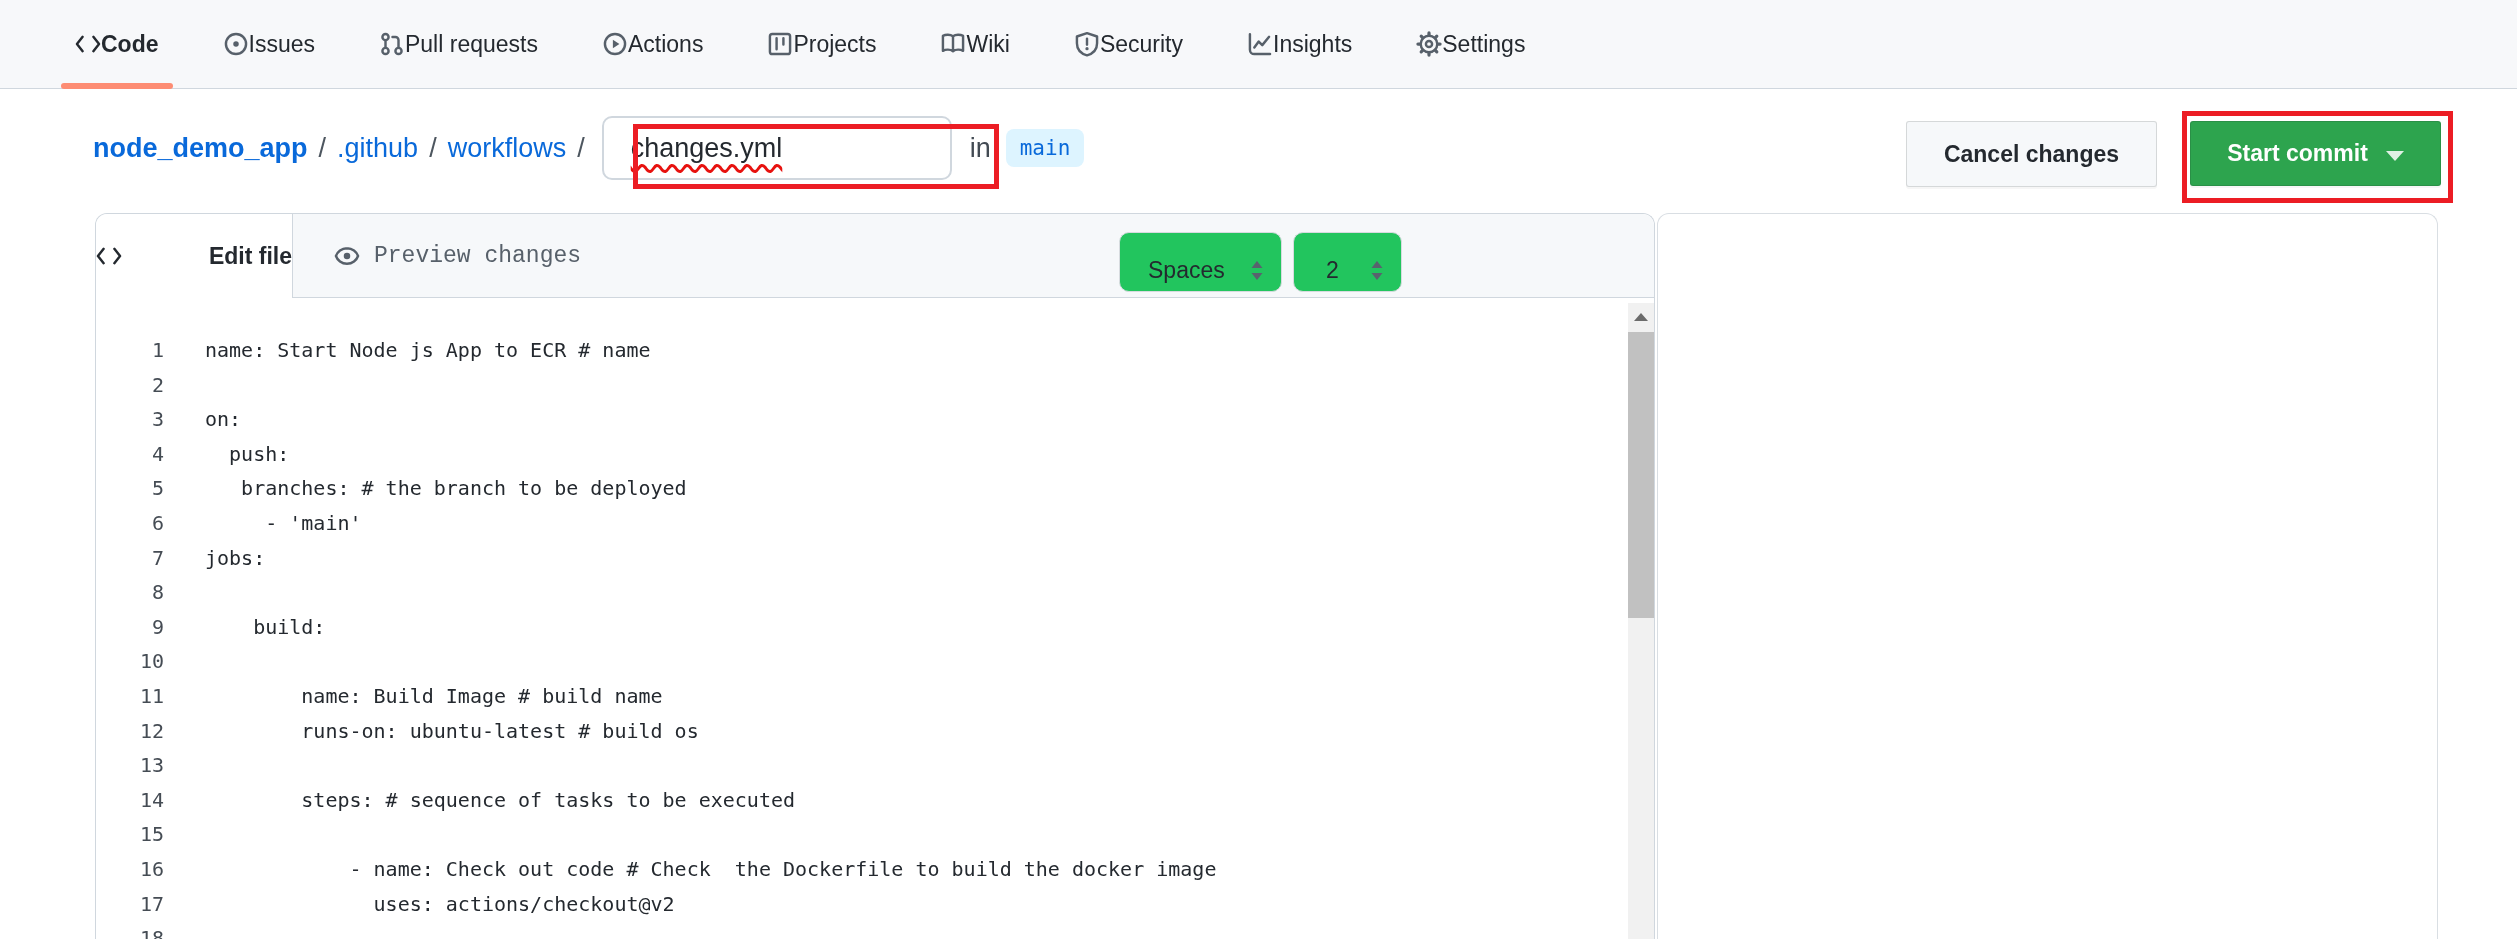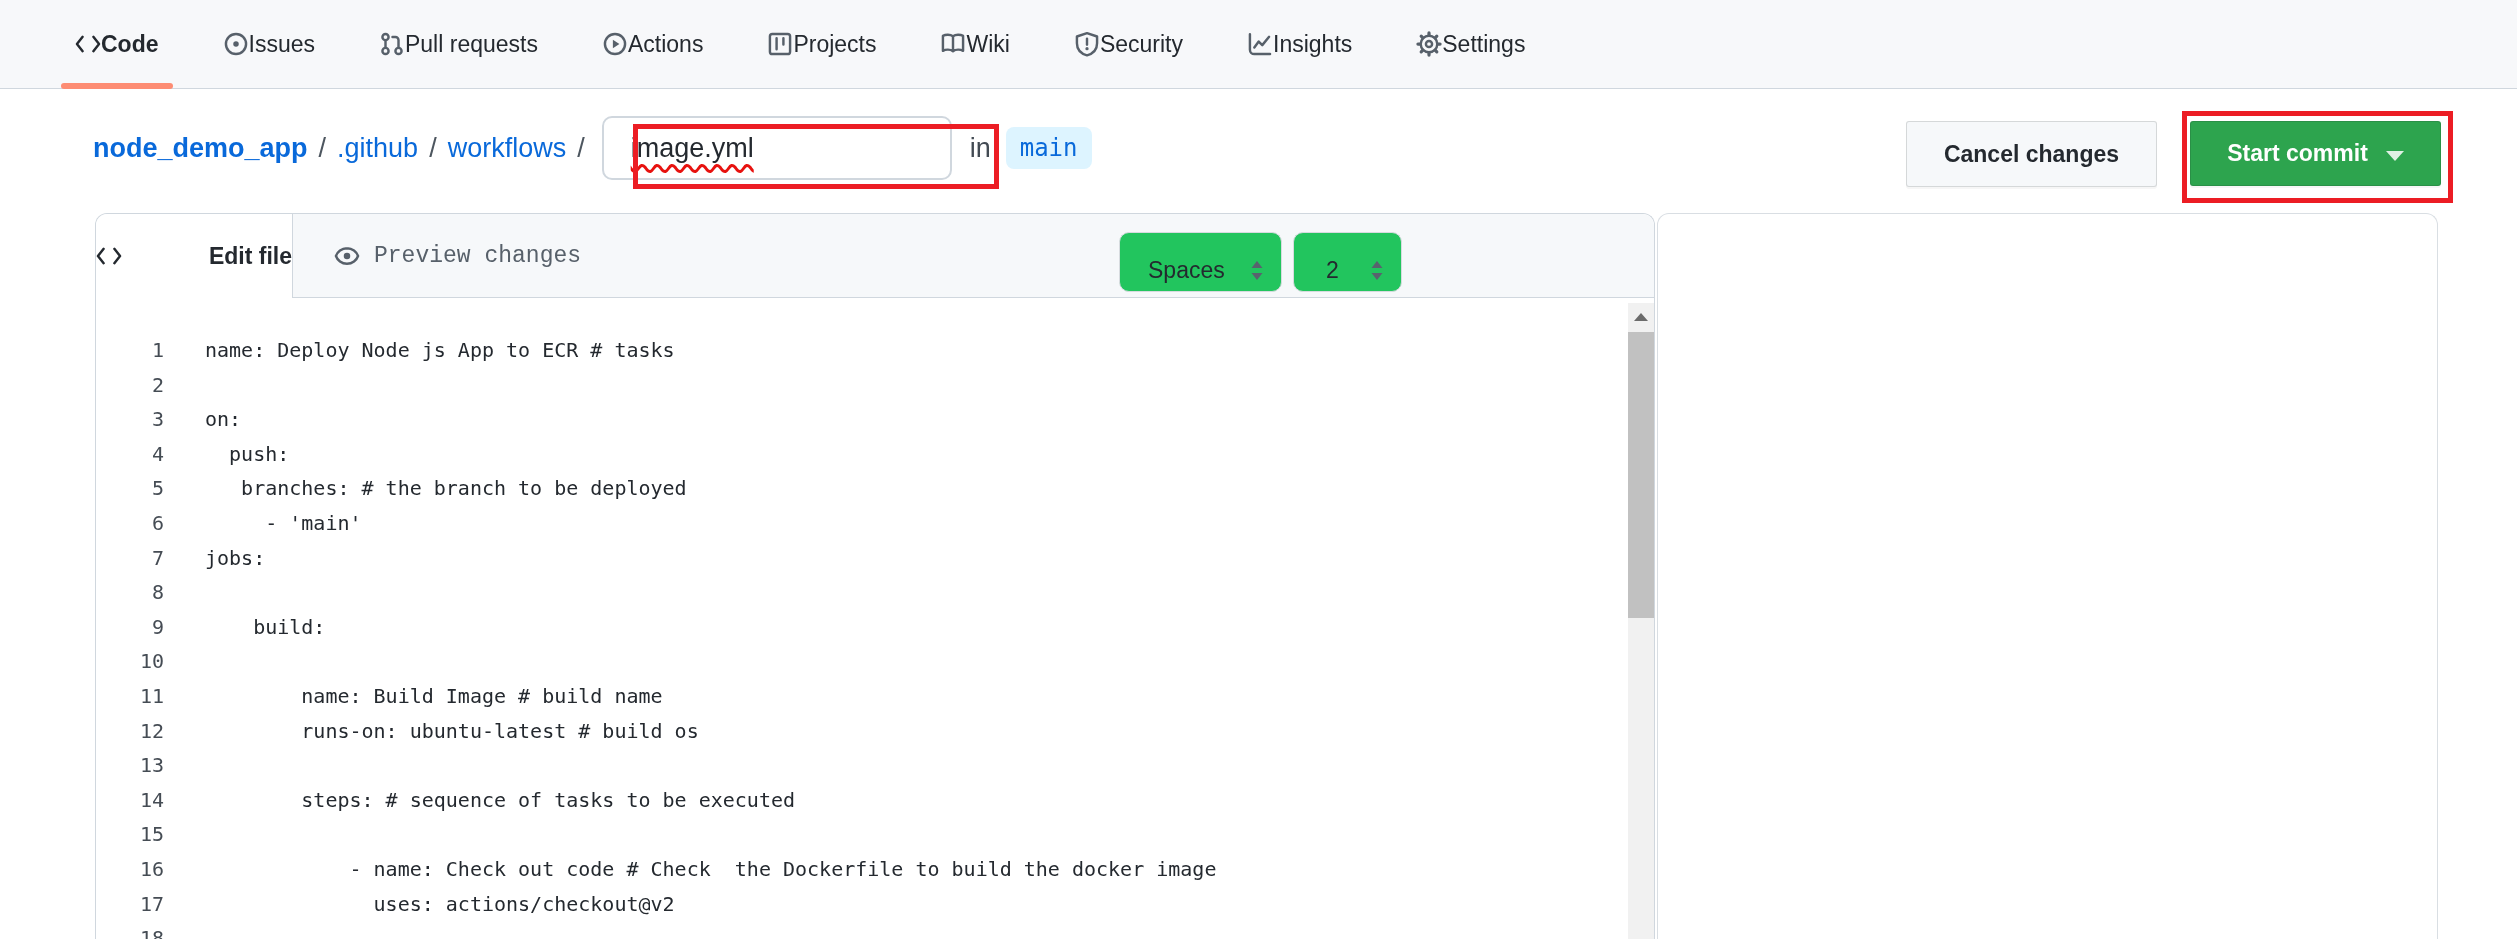--- a/index.html
+++ b/index.html
@@ -43,21 +43,21 @@
   }
   .fnval{
     font-size:27px; color:#24292f;
     text-decoration-line:underline; text-decoration-style:wavy;
     text-decoration-color:#e7120f; text-decoration-thickness:2.5px;
     text-underline-offset:7px;
   }
   .inlbl{ margin-left:18px; color:#424a53; }
   .branch{
     margin-left:15px; font-family:"DejaVu Sans Mono","Liberation Mono",monospace;
-    font-size:24px; color:#0969da; background:#ddf4ff;
+    font-size:21px; color:#0969da; background:#ddf4ff;
     padding:7px 14px; border-radius:8px;
   }
   
   .btn{
     position:absolute; display:flex; align-items:center; justify-content:center;
     border-radius:3px; font-size:23px; font-weight:600; cursor:pointer;
     border:1px solid rgba(27,31,36,0.15); box-shadow:0 2px 0 rgba(27,31,36,0.04);
   }
   .btn-cancel{ left:1906px; top:121px; width:251px; height:66px; background:#f6f8fa; color:#24292f; }
   .btn-commit{ left:2190px; top:121px; width:251px; height:65px; background:#2da44e; color:#ffffff; border-color:rgba(27,31,36,0.15); }
@@ -220,21 +220,21 @@
   </nav>
 
   <div class="crumbrow">
     <a class="crumb repo">node_demo_app</a>
     <span class="sep">/</span>
     <a class="crumb">.github</a>
     <span class="sep">/</span>
     <a class="crumb">workflows</a>
     <span class="sep">/</span>
     <div class="fninput" role="textbox">
-      <span class="fnval">image.yml</span>
+      <span class="fnval">changes.yml</span>
     </div>
     <span class="inlbl">in</span>
     <span class="branch">main</span>
   </div>
 
   <div class="btn btn-cancel">
     <span>Cancel changes</span>
   </div>
   <div class="btn btn-commit">
     <span>Start commit</span>
@@ -269,21 +269,21 @@
         <svg class="updown" viewBox="0 0 16 23">
             <path fill="#59636e" d="M8 2 L13.5 9 H2.5 Z"></path>
             <path fill="#59636e" d="M2.5 14 H13.5 L8 21 Z"></path>
           </svg>
       </div>
     </div>
 
     <div class="code">
       <div class="cl">
           <span class="ln">1</span>
-          <span class="ct">name: Deploy Node js App to ECR # tasks</span>
+          <span class="ct">name: Start Node js App to ECR # name</span>
         </div>
       <div class="cl">
           <span class="ln">2</span>
           <span class="ct"></span>
         </div>
       <div class="cl">
           <span class="ln">3</span>
           <span class="ct">on:</span>
         </div>
       <div class="cl">

